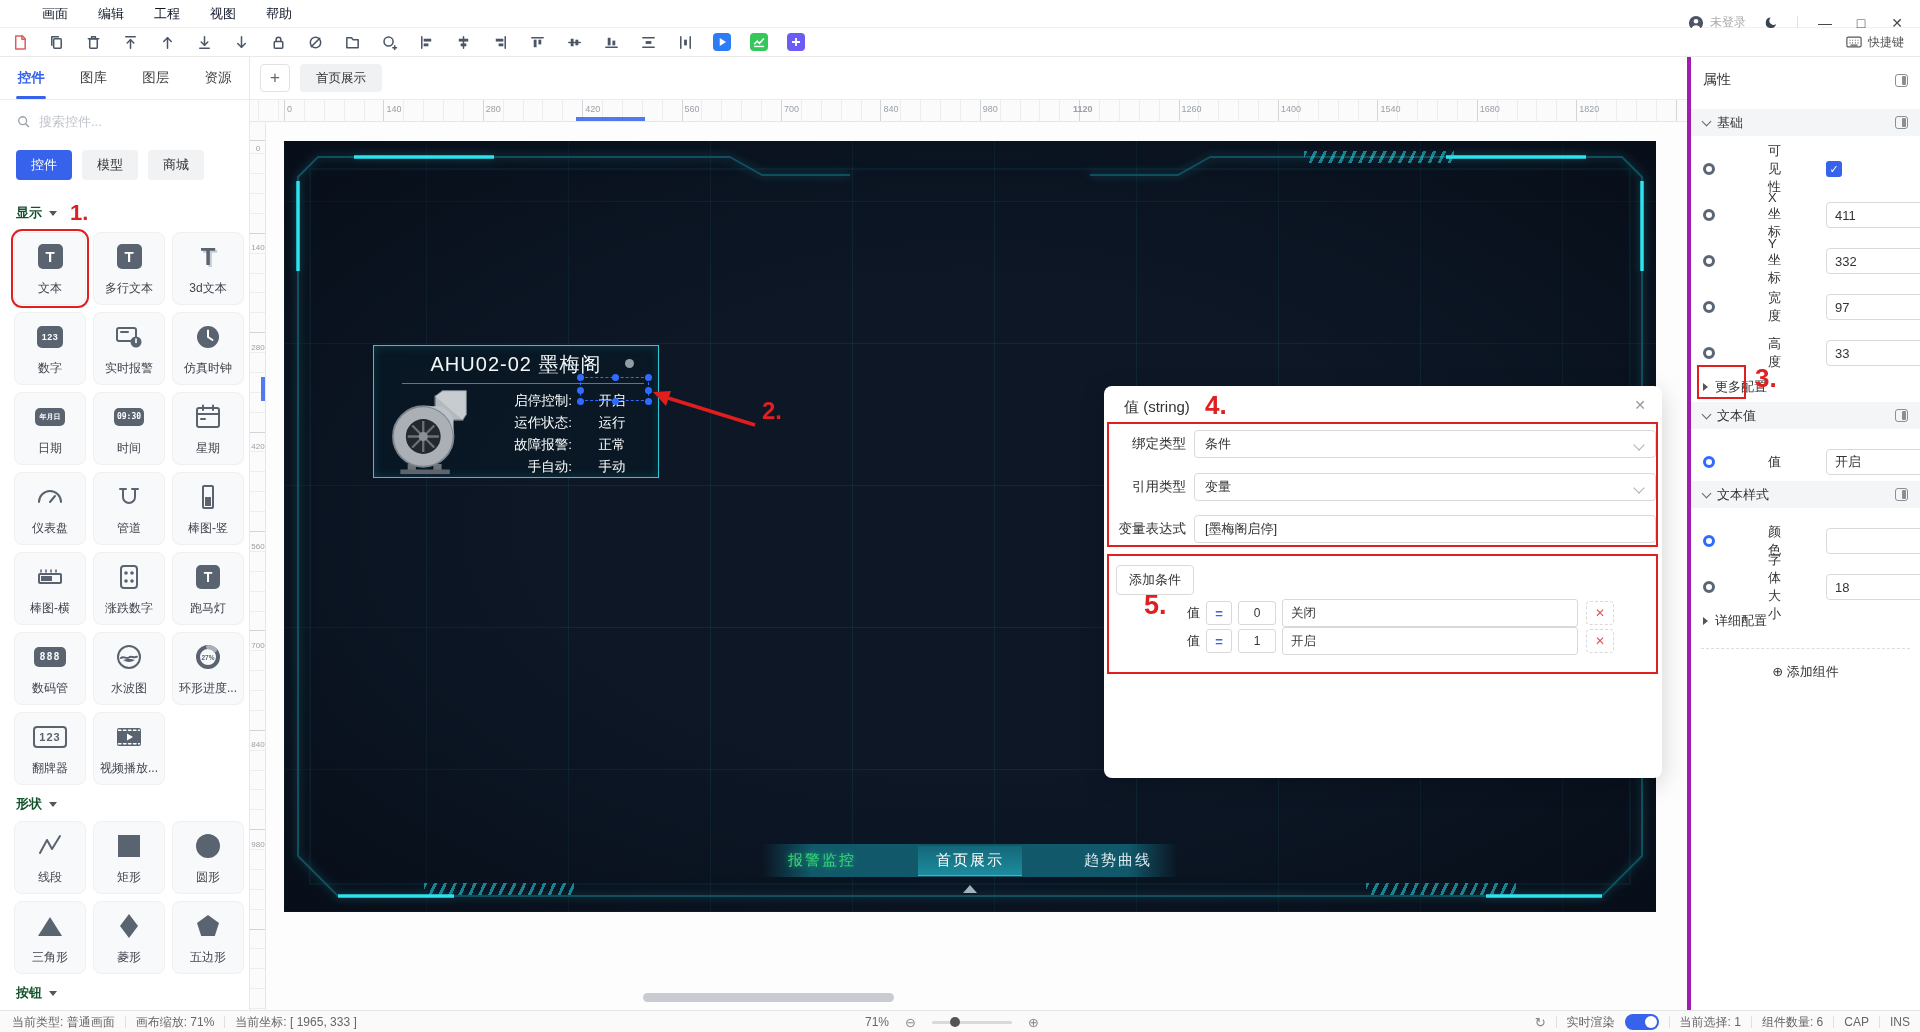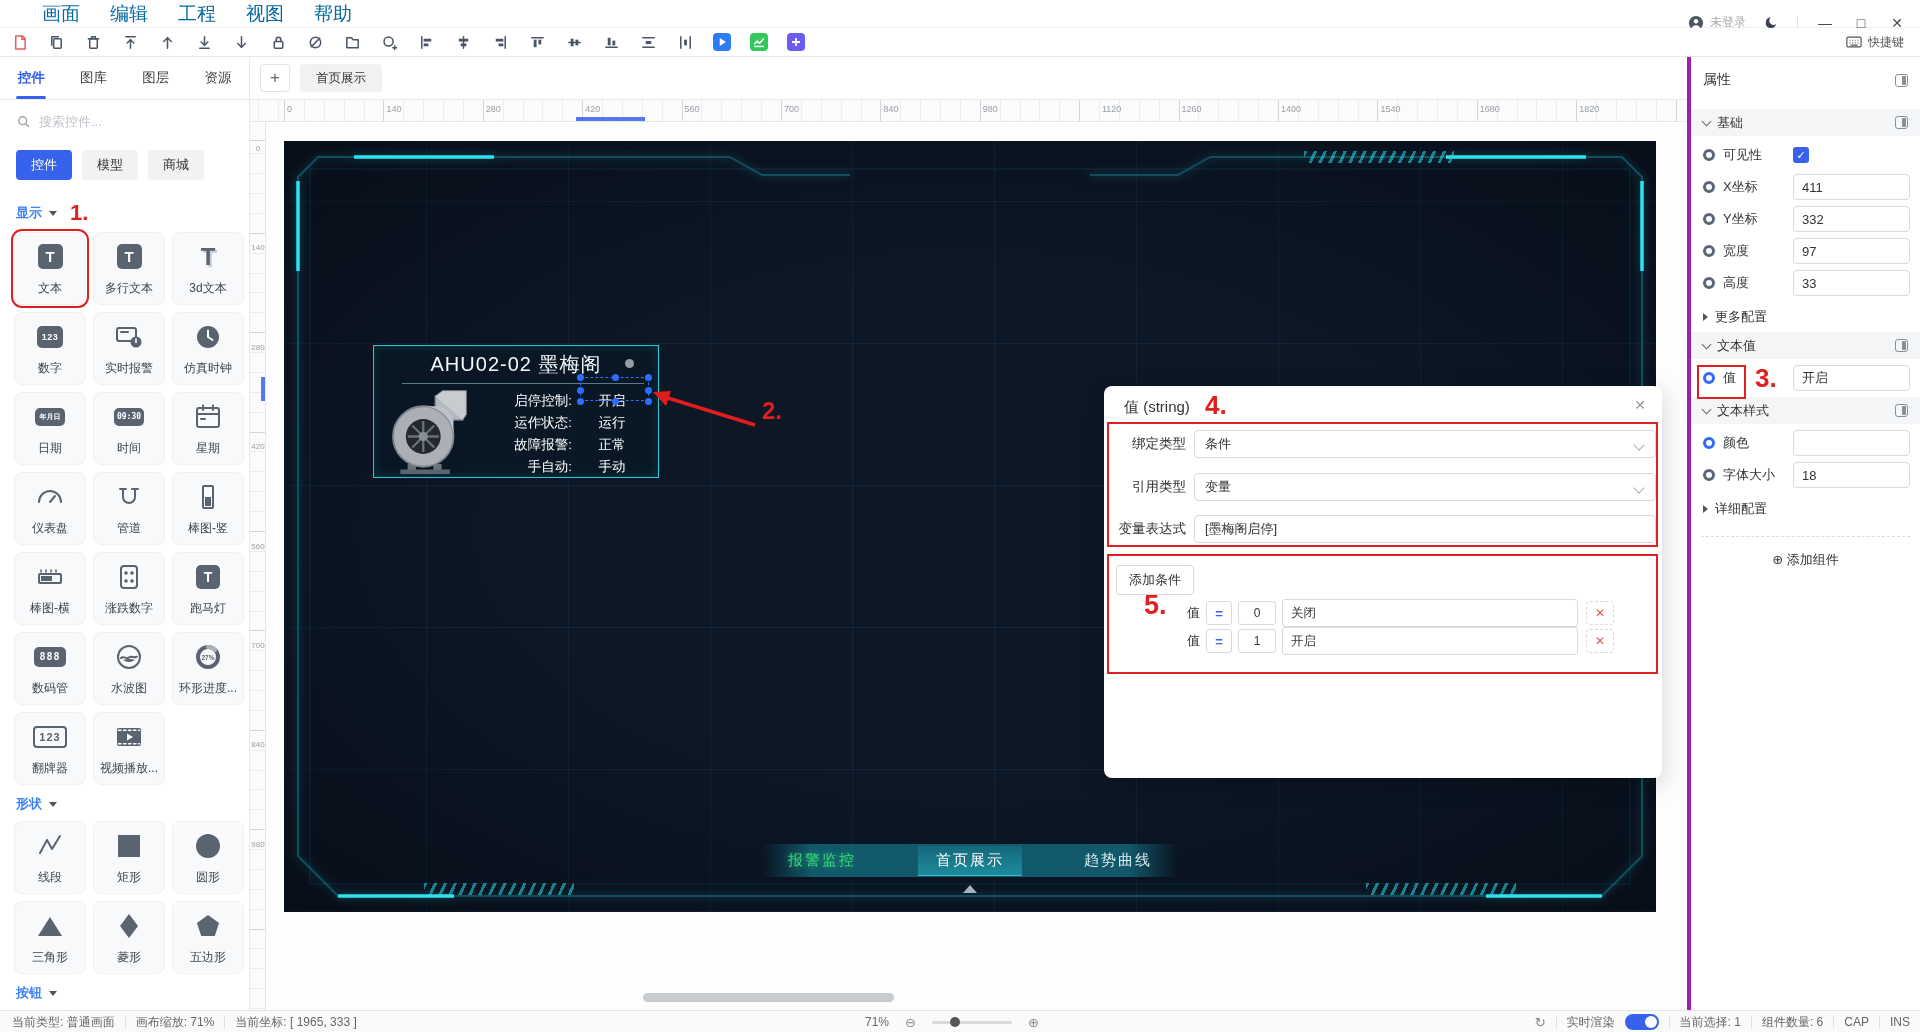--- a/index.html
+++ b/index.html
@@ -4,21 +4,21 @@
 <style>
   * { margin:0; padding:0; box-sizing:border-box; }
   html,body { width:1920px; height:1032px; overflow:hidden; background:#fff;
     font-family:"Liberation Sans","DejaVu Sans",sans-serif; }
   .app { position:relative; width:1920px; height:1032px; background:#fff; }
 
   
   .titlebar { position:absolute; left:0; top:0; width:1920px; height:28px; background:#fff;
     display:flex; align-items:center; border-bottom:1px solid #f0f0f0; }
   .menu { display:flex; gap:30px; margin-left:42px; }
-  .menu-item { font-size:19px; color:#0369a1; cursor:default; }
+  .menu-item { font-size:13px; color:#0f172a; cursor:default; }
   .tb-right { position:absolute; right:14px; top:0; height:45px; display:flex; align-items:center; gap:18px; }
   .login { display:flex; align-items:center; gap:6px; }
   .login span { font-size:12px; color:#ababab; }
   .win-divider { width:1px; height:14px; background:#e3e3e3; }
   .win-btn { font-size:14px; color:#4a4a4a; width:18px; text-align:center; }
 
   
   .toolbar { position:absolute; left:0; top:28px; width:1920px; height:29px; background:#fff;
     border-bottom:1px solid #e9e9e9; display:flex; align-items:center; padding-left:10px; }
   .tb-icons { display:flex; align-items:center; gap:19px; }
@@ -33,21 +33,21 @@
   .sb-tab { flex:1; display:flex; align-items:center; justify-content:center; font-size:13.5px; color:#3c3c3c; position:relative; }
   .sb-tab.active { color:var(--accent); font-weight:bold; }
   .sb-tab.active::after { content:""; position:absolute; bottom:0; left:50%; transform:translateX(-50%); width:30px; height:3px; background:var(--accent); border-radius:2px; }
   .sb-search { height:42px; display:flex; align-items:center; gap:8px; padding:0 16px; }
   .sb-search input { border:none; outline:none; flex:1; font-size:13px; color:#333; }
   .sb-search input::placeholder { color:#c0c5cc; }
   .sb-filters { display:flex; gap:10px; padding:8px 16px 12px; }
   .chip { padding:6px 15px; border-radius:4px; font-size:13px; background:#f1f2f4; color:#333; }
   .chip.active { background:var(--accent); color:#fff; }
   .sb-section-hd { display:flex; align-items:center; margin:10px 16px 8px; gap:7px; }
-  .sb-section-hd .t { font-size:13px; font-weight:bold; color:#3b82f6; }
+  .sb-section-hd .t { font-size:13px; font-weight:bold; color:#14532d; }
   .caret-down { width:0; height:0; border-left:4px solid transparent; border-right:4px solid transparent; border-top:5px solid #555; }
   .annot { color:var(--annot); font-weight:bold; font-family:"Liberation Sans",sans-serif; }
   .annot.big { font-size:22px; line-height:1; }
   .wgrid { display:grid; grid-template-columns:repeat(3,72px); gap:7px; padding:0 14px; }
   .wcard { height:73px; background:#f8f9fb; border:1px solid #f0f0f1; border-radius:8px;
     display:flex; flex-direction:column; align-items:center; }
   .wcard.hl { outline:2px solid var(--annot); outline-offset:1px; }
   .wicon { flex:1; display:flex; align-items:center; justify-content:center; }
   .wlabel { font-size:12px; color:#3f454e; margin-bottom:7px; white-space:nowrap; overflow:hidden; max-width:68px; }
   .wbadge { background:#5a6370; color:#fff; border-radius:5px; font-weight:bold;
@@ -162,21 +162,21 @@
   
   .rpanel { position:absolute; left:1687px; top:57px; width:233px; height:953px; background:#fff;
     border-left:4px solid #a21caf; }
   .rp-header { height:46px; display:flex; align-items:center; justify-content:space-between;
     padding:0 12px; font-size:14px; color:#333; }
   .rp-bar { height:27px; background:#f4f5f7; display:flex; align-items:center; gap:7px; padding:0 12px; margin-top:6px; }
   .rp-bar .t { font-size:13px; color:#333; flex:1; }
   .chev { width:7px; height:7px; border-right:1.5px solid #666; border-bottom:1.5px solid #666; transform:rotate(45deg); margin-top:-3px; }
   .panel-ic { width:13px; height:13px; border:1.5px solid #8a8f96; border-radius:3px; position:relative; }
   .panel-ic::after { content:""; position:absolute; right:1px; top:1px; bottom:1px; width:4px; background:#8a8f96; border-radius:1px; }
-  .rp-row { display:flex; align-items:center; height:26px; margin:6px 10px 0 12px; }
+  .rp-row { display:flex; align-items:center; height:26px; margin:20px 10px 0 12px;gap:45px; }
   .rp-ic { width:12px; height:12px; border:3px solid #5b6675; border-radius:50%; flex:none; }
   .rp-ic.blue { border-color:#2f6bff; }
   .rp-lb { font-size:13px; color:#333; margin-left:8px; flex:1; }
   .rp-ctl { width:117px; display:flex; }
   .rp-in { width:117px; height:26px; border:1px solid #d9d9d9; border-radius:4px; padding:0 8px;
     font-size:13px; color:#333; outline:none; }
   .cbx { width:16px; height:16px; background:var(--accent); border-radius:3px; color:#fff; font-size:11px;
     display:flex; align-items:center; justify-content:center; }
   .rp-footer { display:flex; align-items:center; gap:7px; margin:12px 0 0 12px; font-size:13px; color:#333; }
   .caret-right { width:0; height:0; border-top:4px solid transparent; border-bottom:4px solid transparent; border-left:5px solid #555; }
@@ -653,21 +653,21 @@
   <div class="viewport">
     <div class="ruler-h" id="rulerh">
         <span class="rl" style="left: 37px;">0</span>
         <span class="rl" style="left: 136.4px;">140</span>
         <span class="rl" style="left: 235.8px;">280</span>
         <span class="rl" style="left: 335.2px;">420</span>
         <span class="rl" style="left: 434.6px;">560</span>
         <span class="rl" style="left: 534px;">700</span>
         <span class="rl" style="left: 633.4px;">840</span>
         <span class="rl" style="left: 732.8px;">980</span>
-        <span class="rl" style="left: 852px;">1120</span>
+        <span class="rl" style="left: 823px; font-weight: bold;">1120</span>
         <span class="rl" style="left: 931.6px;">1260</span>
         <span class="rl" style="left: 1031px;">1400</span>
         <span class="rl" style="left: 1130.4px;">1540</span>
         <span class="rl" style="left: 1229.8px;">1680</span>
         <span class="rl" style="left: 1329.2px;">1820</span>
         <div class="rsel-h" style="left: 326px; width: 69px;"></div>
       </div>
     <div class="ruler-v" id="rulerv">
         <span class="rl" style="top: 22px;">0</span>
         <span class="rl" style="top: 121.4px;">140</span>

